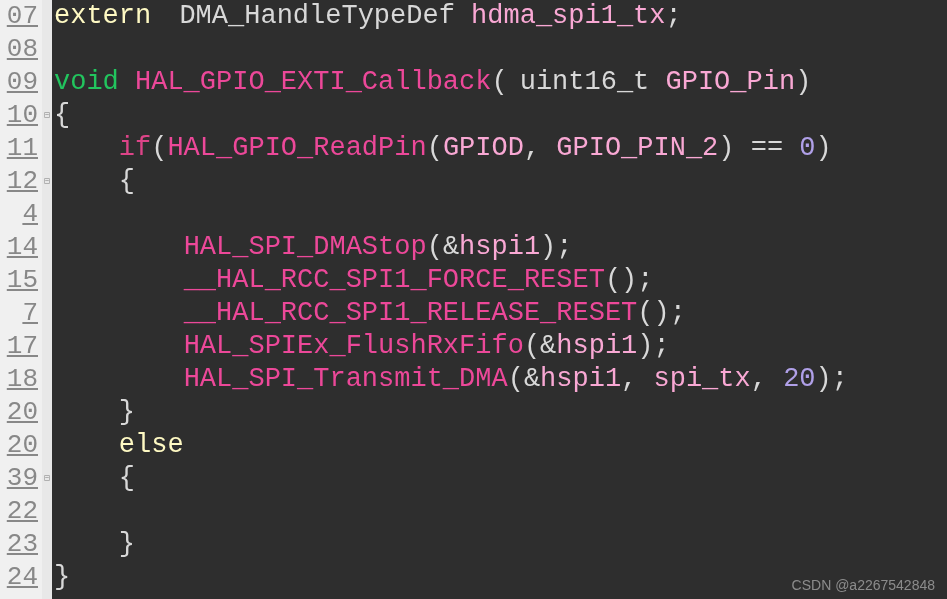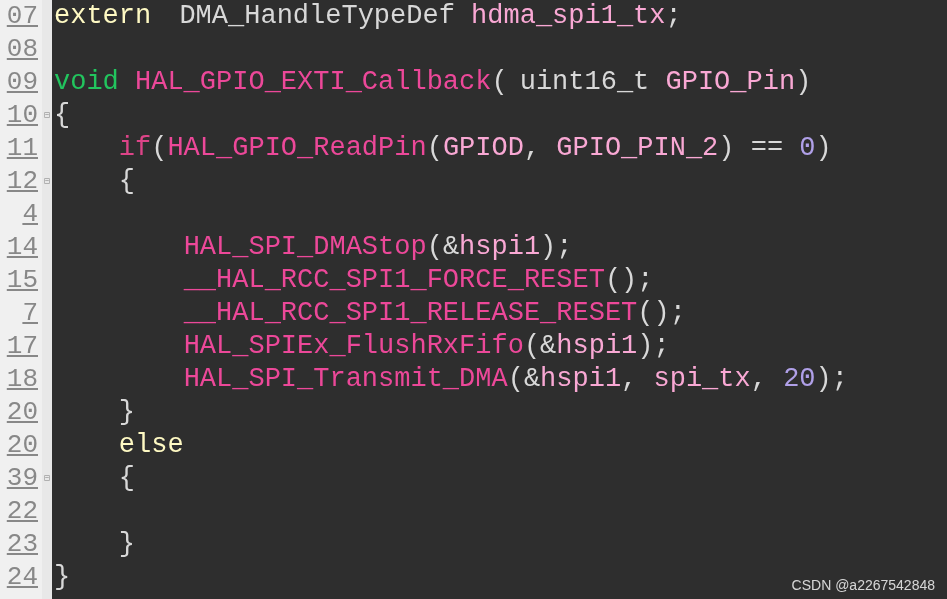--- a/index.html
+++ b/index.html
@@ -70,21 +70,21 @@
     .brace { color: #d8d8d8; }
     .op { color: #d8d8d8; }
     .comma { color: #d8d8d8; }
     .semi { color: #d8d8d8; }
     .num { color: #b0a0e8; }
     .txt { color: #d8d8d8; }
     .watermark {
       position: absolute;
       bottom: 6px;
       right: 12px;
-      color: #ffffff;
+      color: #a3a3a3;
       font-size: 14px;
       font-family: Arial, sans-serif;
       opacity: 0.8;
     }
   </style>
 </head>
 <body>
 
 <div class="editor">
   <div class="gutter" id="gutter">

